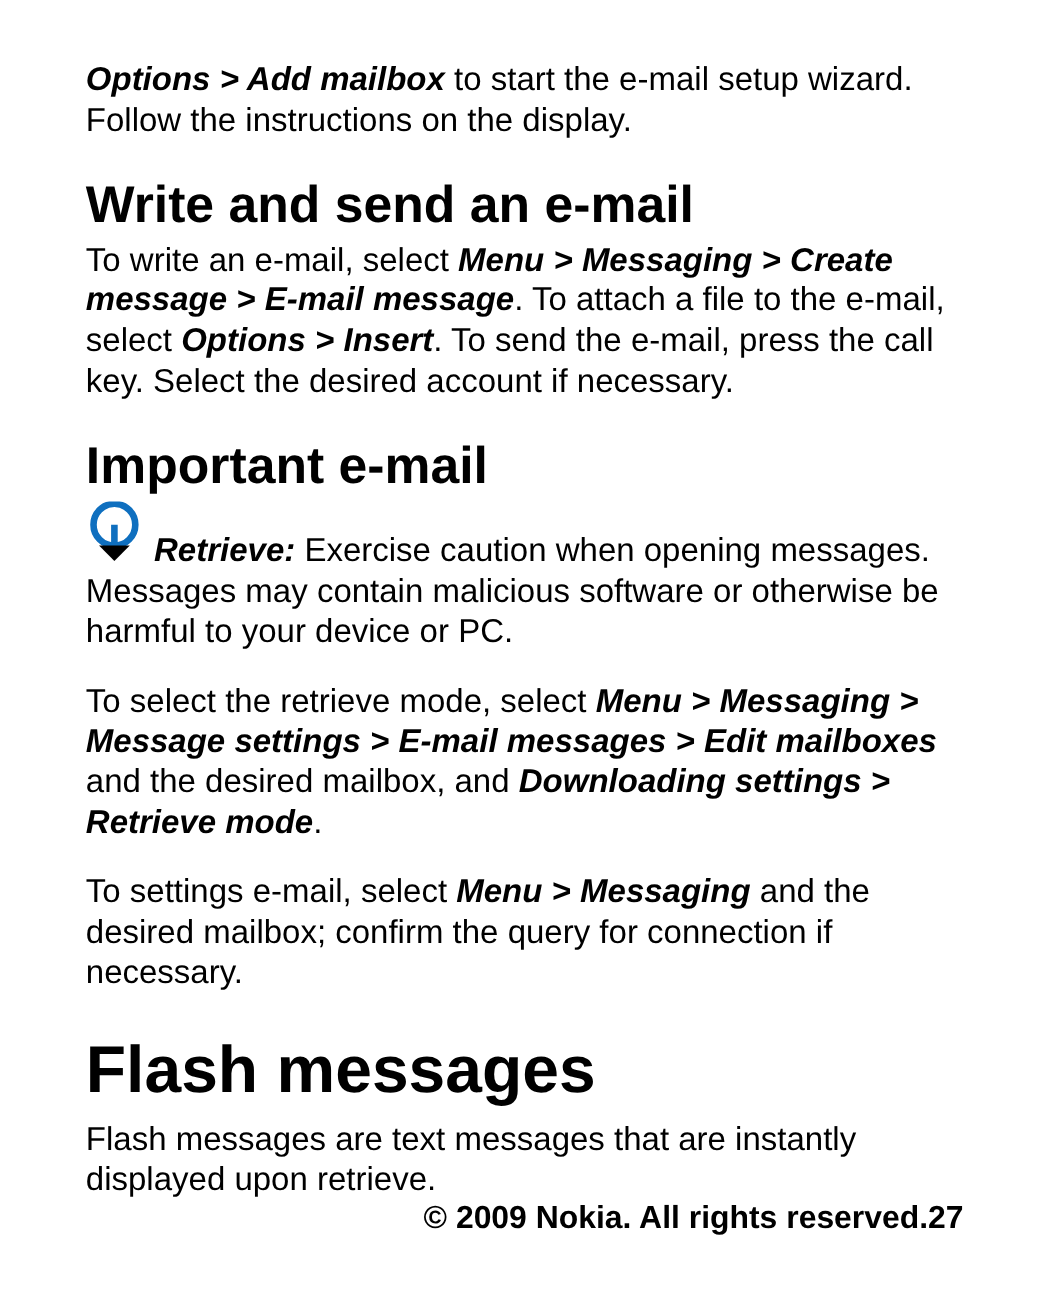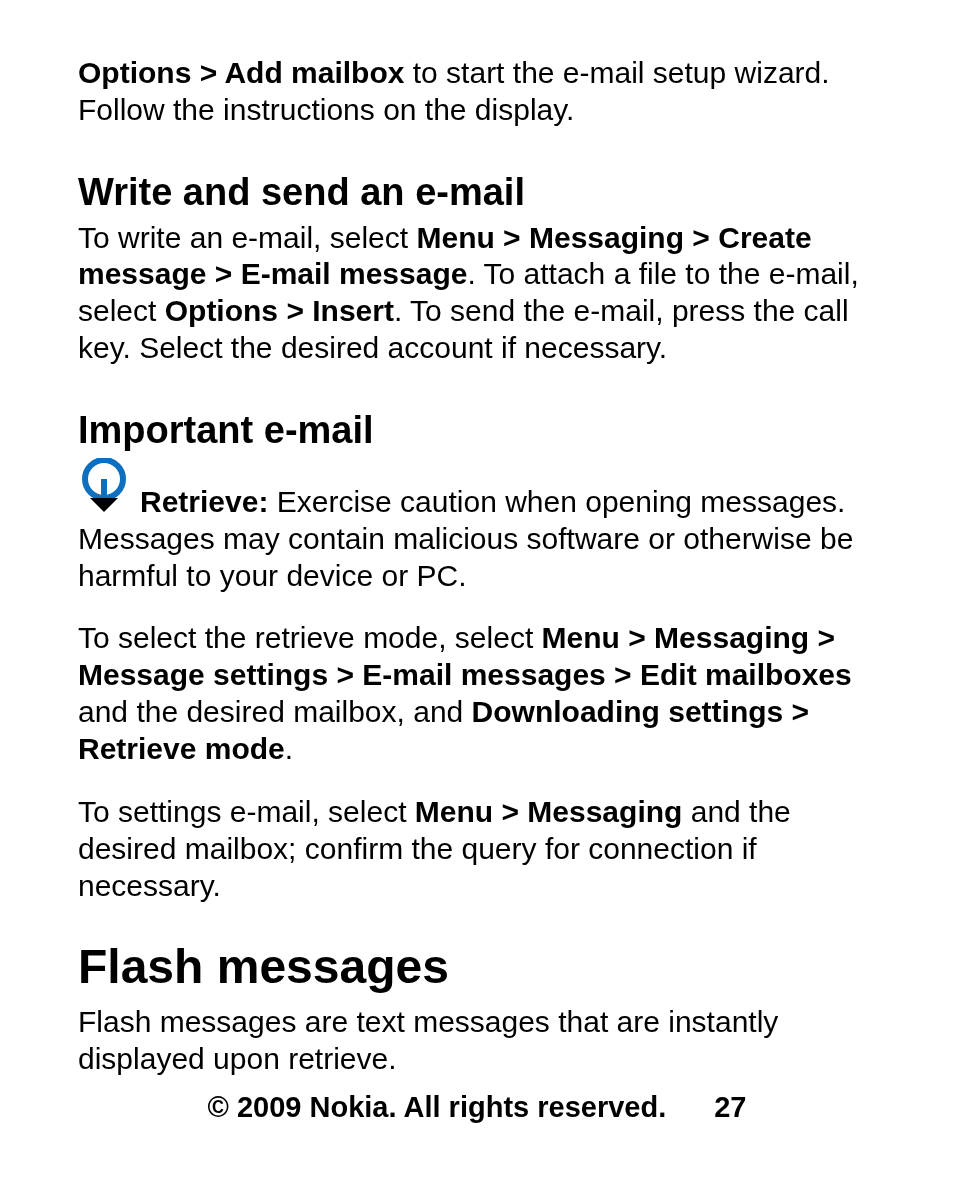--- a/index.html
+++ b/index.html
@@ -8,48 +8,47 @@
     height: 1180px;
     background: #fff;
     font-family: "Segoe UI", "Helvetica Neue", Arial, sans-serif;
     color: #000;
     position: relative;
     padding: 55px 78px 0 78px;
     font-size: 30px;
     line-height: 1.23;
   }
   .para { margin-bottom: 26px; }
-  .b { font-weight: 700; }
+  .b { font-weight: 700; font-style: italic; }
   .h2 {
-    font-size: 38px;
+    font-size: 47px;
     font-weight: 700;
-    margin-top: 40px;
+    margin-top: 28px;
     margin-bottom: 4px;
   }
   .h1 {
-    font-size: 48px;
+    font-size: 60px;
     font-weight: 700;
     margin-top: 32px;
     margin-bottom: 8px;
   }
   .important-icon {
     display: inline-block;
     vertical-align: bottom;
     margin-right: 6px;
   }
   .footer {
     position: absolute;
     left: 78px;
     right: 78px;
     bottom: 54px;
     display: flex;
-    justify-content: center;
+    justify-content: flex-end;
     font-weight: 700;
     font-size: 29px;
-    gap: 48px;
   }
 </style>
 </head>
 <body>
 
 <div class="para">
   <span class="b">Options</span><span class="b"> &gt; </span><span class="b">Add mailbox</span><span> to start the e-mail setup wizard. Follow the instructions on the display.</span>
 </div>
 
 <div class="h2">Write and send an e-mail</div>

